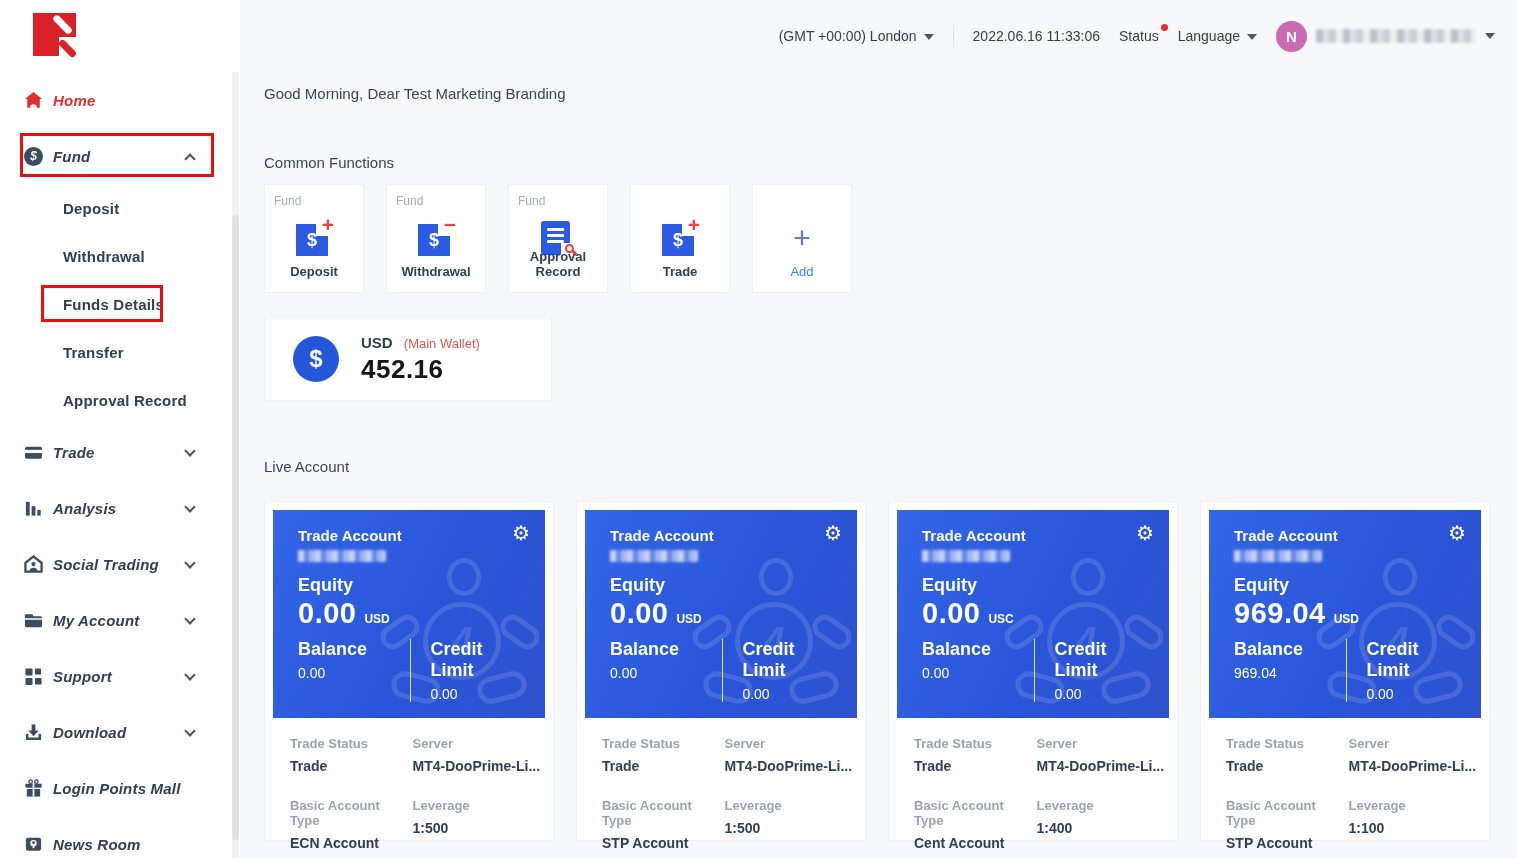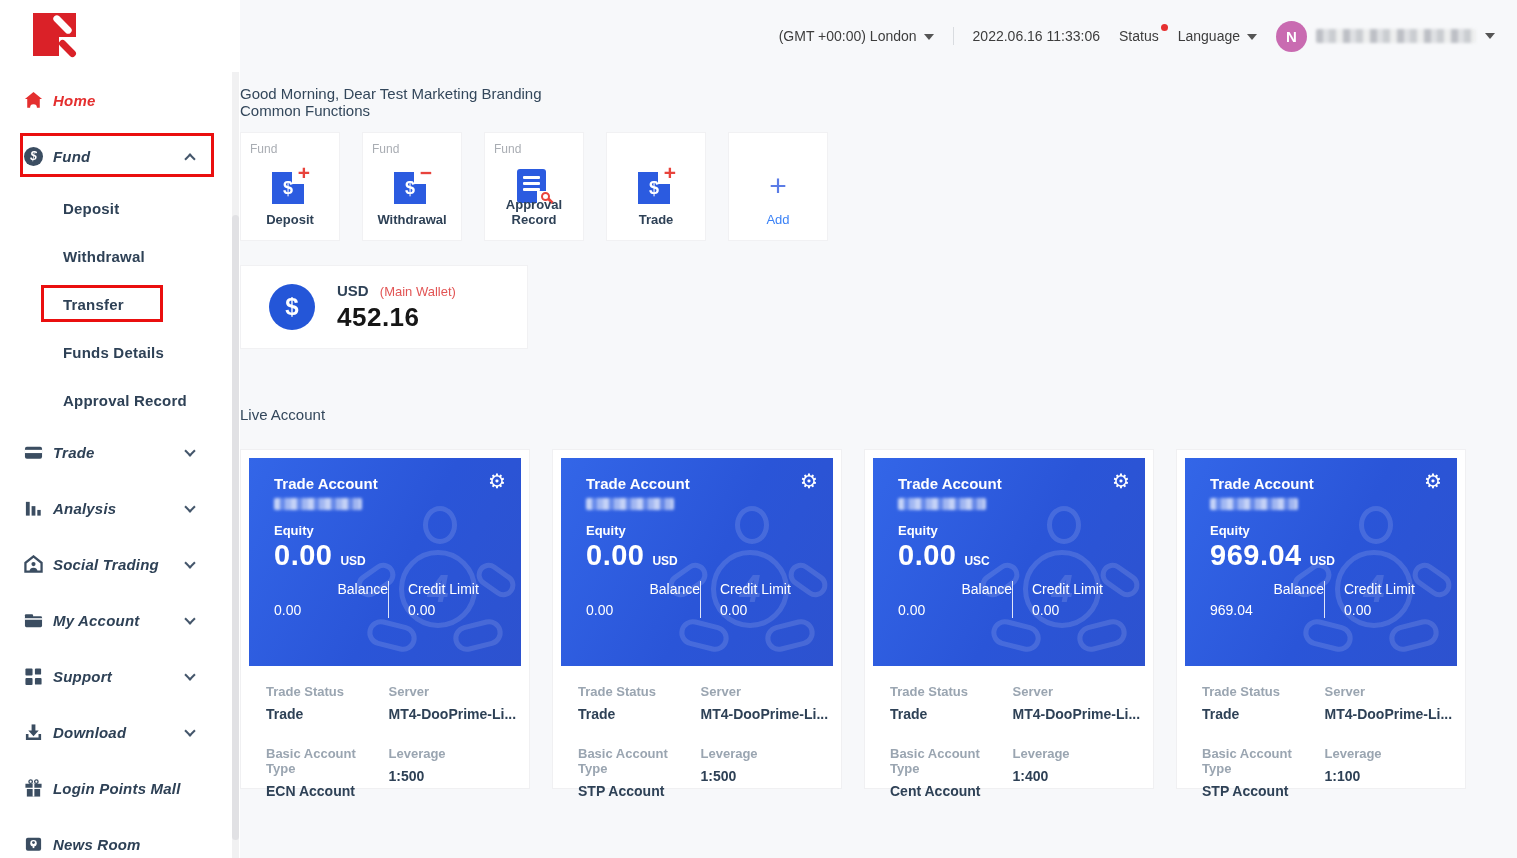--- a/index.html
+++ b/index.html
@@ -40,24 +40,24 @@
   .tb-div { width:1px; height:18px; background:#d9dce0; }
   .notice-wrap { position:relative; }
   .notice-dot { position:absolute; top:-4px; right:-9px; width:7px; height:7px; border-radius:50%; background:#e63030; }
   .userbox { display:flex; align-items:center; gap:9px; }
   .avatar { width:31px; height:31px; border-radius:50%; background:#c96bb1; color:#fff; font-weight:700;
             font-size:15px; display:flex; align-items:center; justify-content:center; }
   .blurname { width:160px; height:14px; border-radius:2px; filter:blur(1.6px); opacity:.9;
     background:repeating-linear-gradient(90deg,#b7bac0 0 7px,#dcdee1 7px 13px,#c6c9cd 13px 20px,#eceded 20px 27px); }
 
   
-  .main { position:absolute; left:240px; top:72px; right:0; bottom:0; }
+  .main { position:absolute; left:240px; top:72px; right:0; bottom:0; padding-left:24px; }
   .greeting { font-size:15px; color:#33475b; margin-top:13px; }
   .sec-title { font-size:15px; font-weight:500; color:#33475b; }
-  .t-common { }
+  .t-common { margin-top:52px; }
   .t-wallet { margin-top:44px; }
   .t-live   { margin-top:57px; }
 
   
   .cf-row { display:flex; gap:22px; margin-top:13px; }
   .cf-card { width:100px; height:109px; background:#fff; border:1px solid #f1f1f3; position:relative;
              text-align:center; cursor:pointer; }
   .cf-cat { position:absolute; top:9px; left:9px; font-size:12px; color:#a9adb3; }
   .cf-iconzone { position:absolute; top:32px; left:0; right:0; height:42px; display:flex;
                  align-items:center; justify-content:center; }
@@ -88,28 +88,28 @@
   
   .la-row { display:flex; gap:22px; margin-top:26px; }
   .la-card { width:290px; height:340px; background:#fff; border:1px solid #f0f0f2; padding:8px; }
   .la-blue { position:relative; height:208px; overflow:hidden; color:#fff;
              background:linear-gradient(118deg,#3366e8 0%,#2a55d8 55%,#2d52cf 100%);
              padding:17px 16px 0 25px; }
   .la-title { font-size:15px; font-weight:700; }
   .gear { position:absolute; right:15px; top:13px; font-size:20px; color:#fff; cursor:pointer; line-height:1; }
   .acct-blur { width:88px; height:12px; margin-top:6px; border-radius:2px; filter:blur(1.6px); opacity:.85;
     background:repeating-linear-gradient(90deg,rgba(255,255,255,.85) 0 6px,rgba(255,255,255,.3) 6px 11px,rgba(255,255,255,.65) 11px 17px); }
-  .eq-label { margin-top:13px; font-size:13px; font-weight:600; }
+  .eq-label { margin-top:13px; font-size:18px; font-weight:600; }
   .eq-row { margin-top:1px; display:flex; align-items:baseline; }
   .eq-val { font-size:29px; font-weight:700; letter-spacing:.5px; }
   .eq-cur { font-size:12px; font-weight:700; margin-left:8px; }
   .bc-row { margin-top:9px; display:flex; }
   .bc-col1 { width:114px; }
   .bc-col2 { border-left:1px solid rgba(255,255,255,.85); padding-left:19px; }
-  .bc-label { font-size:14px; font-weight:400;text-align:right; }
+  .bc-label { font-size:18px; font-weight:700; }
   .bc-val { font-size:14px; margin-top:5px; }
   .wm { position:absolute; right:2px; top:48px; width:166px; height:160px; opacity:.13; pointer-events:none; }
   .wm div { position:absolute; border:5px solid #fff; }
   .wm .head { left:70px; top:0; width:34px; height:38px; border-radius:50%; }
   .wm .body { left:46px; top:44px; width:78px; height:78px; border-radius:50%;
               display:flex; align-items:center; justify-content:center; }
   .wm .four { border:none !important; font-size:38px; font-weight:700; font-style:italic; color:#fff; position:static !important; }
   .wm .arm-l { left:2px; top:62px; width:42px; height:24px; border-radius:16px; transform:rotate(-35deg); }
   .wm .arm-r { right:2px; top:62px; width:42px; height:24px; border-radius:16px; transform:rotate(35deg); }
   .wm .leg-l { left:14px; top:116px; width:50px; height:27px; border-radius:18px; transform:rotate(14deg); }
@@ -150,24 +150,24 @@
       <span class="chev up"></span>
     </div>
 
     <div class="s-item">
       <span class="s-label">Deposit</span>
     </div>
     <div class="s-item">
       <span class="s-label">Withdrawal</span>
     </div>
     <div class="s-item">
+      <span class="s-label">Funds Details</span>
+    </div>
+    <div class="s-item">
       <span class="s-label">Transfer</span>
-    </div>
-    <div class="s-item">
-      <span class="s-label">Funds Details</span>
     </div>
     <div class="s-item">
       <span class="s-label">Approval Record</span>
     </div>
 
     <div class="m-item">
       <span class="mi">
         <svg class="sic" width="19" height="19" viewBox="0 0 20 20">
             <rect x="1" y="4" width="18" height="12.5" rx="2" fill="#3b4d61"></rect>
             <rect x="1" y="7.2" width="18" height="3.4" fill="#fff"></rect>

